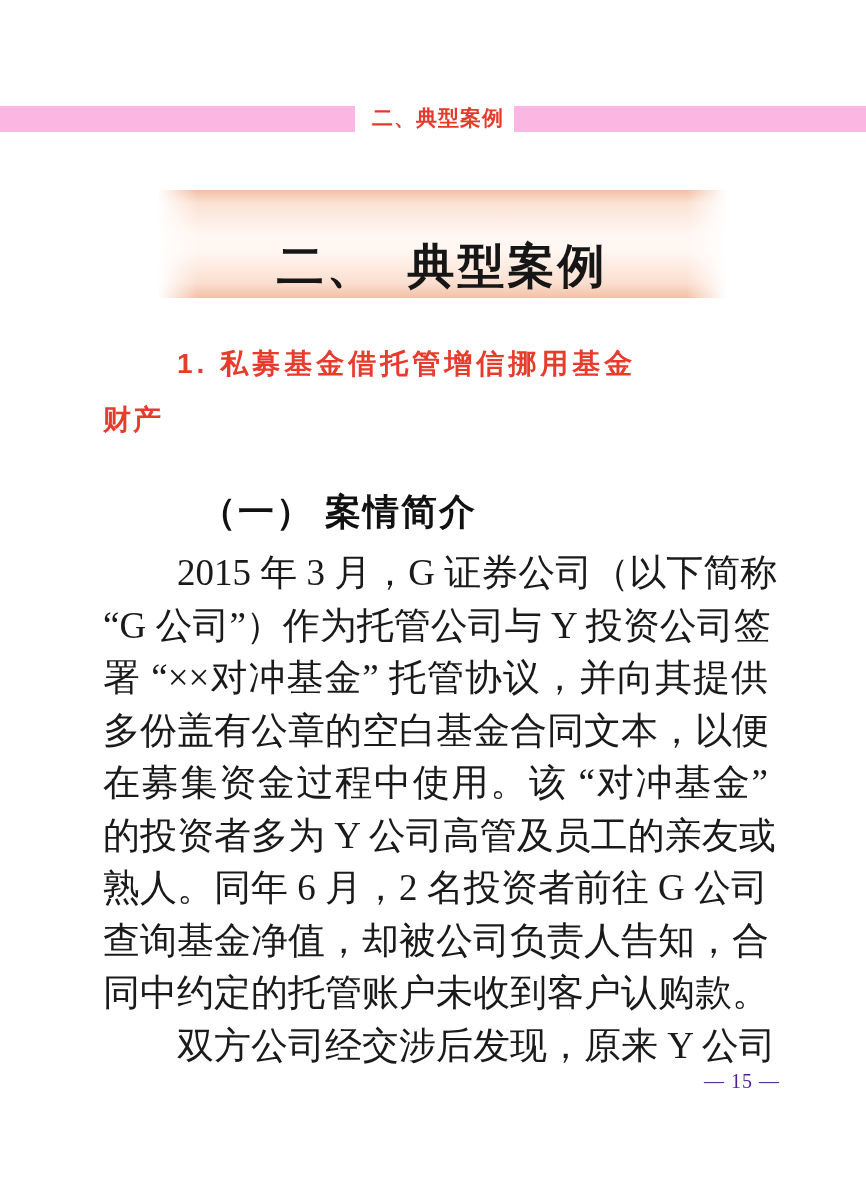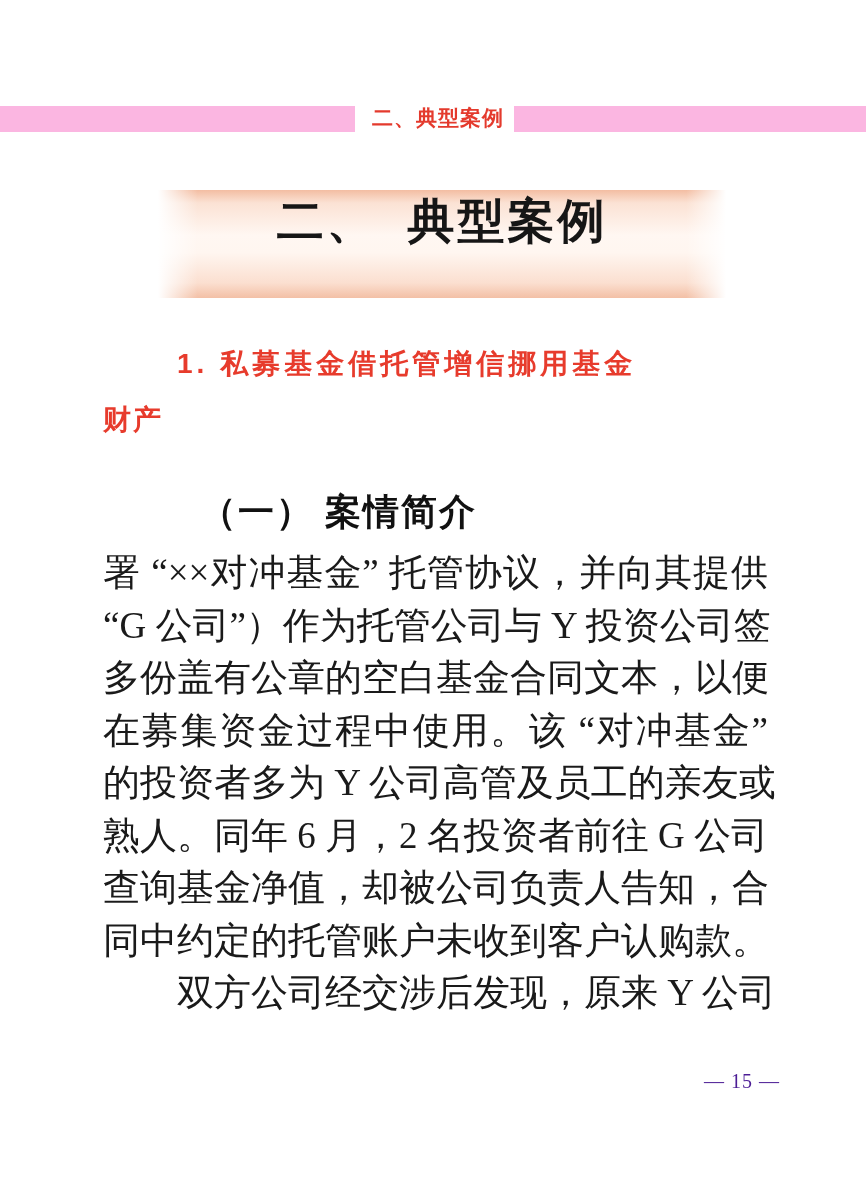--- a/index.html
+++ b/index.html
@@ -26,21 +26,21 @@
     font-weight:bold;font-size:21px;color:#e43a2d;
     letter-spacing:1px;white-space:pre;
   }
 
   
   .banner{
     position:absolute;left:158px;top:190px;width:568px;height:108px;
     background:
       linear-gradient(to right,#ffffff 0%,rgba(255,255,255,0) 7%,rgba(255,255,255,0) 93%,#ffffff 100%),
       linear-gradient(to bottom,#f3bda2 0%,#fbe2d4 12%,#fff7f2 42%,#fff6f0 58%,#fbdfd0 86%,#f3c0a6 100%);
-    display:flex;align-items:flex-start;justify-content:center;
+    display:flex;align-items:flex-end;justify-content:center;
   }
   .banner-title{
     font-family:"Liberation Serif","DejaVu Serif",serif;
     font-weight:bold;font-size:47px;color:#161616;
     letter-spacing:3px;white-space:pre;word-spacing:16px;
   }
 
   
   .article-heading{
     position:absolute;left:103px;top:336px;width:665px;
@@ -90,22 +90,23 @@
   </div>
 
   <div class="article-heading">
     <span class="hl1">1. 私募基金借托管增信挪用基金</span>
     <span class="hl2">财产</span>
   </div>
 
   <div class="section-heading">（一） 案情简介</div>
 
   <div class="body-text">
+    <span class="body-line indent">2015 年 3 月，G 证券公司（以下简称</span>
+    <span class="body-line">“G 公司”）作为托管公司与 Y 投资公司签</span>
     <span class="body-line">署 “××对冲基金” 托管协议，并向其提供</span>
-    <span class="body-line">“G 公司”）作为托管公司与 Y 投资公司签</span>
     <span class="body-line">多份盖有公章的空白基金合同文本，以便</span>
     <span class="body-line">在募集资金过程中使用。该 “对冲基金”</span>
     <span class="body-line">的投资者多为 Y 公司高管及员工的亲友或</span>
     <span class="body-line">熟人。同年 6 月，2 名投资者前往 G 公司</span>
     <span class="body-line">查询基金净值，却被公司负责人告知，合</span>
     <span class="body-line">同中约定的托管账户未收到客户认购款。</span>
     <span class="body-line indent">双方公司经交涉后发现，原来 Y 公司</span>
   </div>
 
   <div class="page-number">— 15 —</div>

